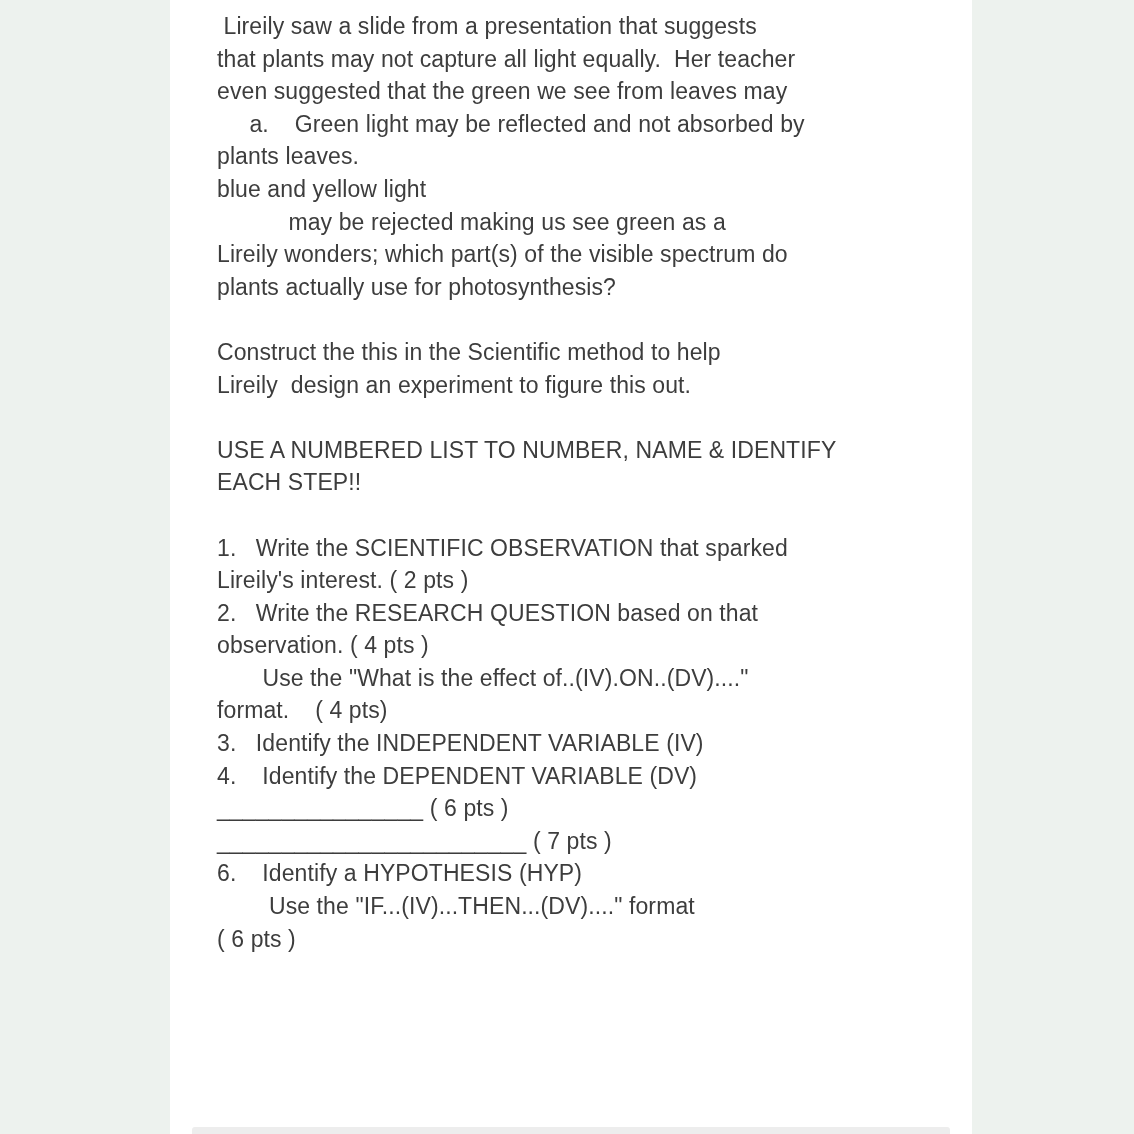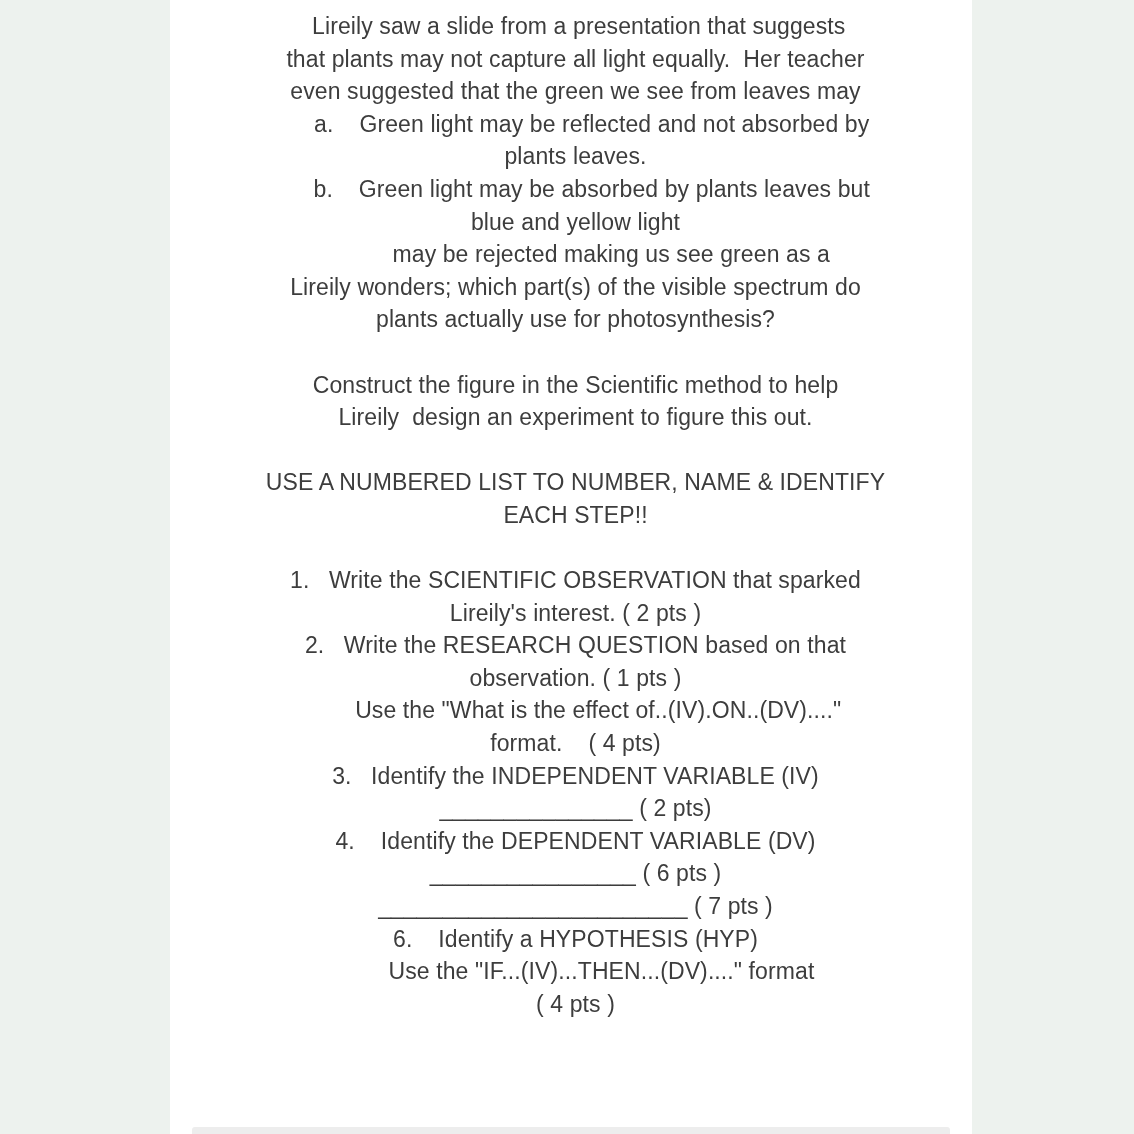--- a/index.html
+++ b/index.html
@@ -41,48 +41,46 @@
     left: 22px;
     right: 22px;
     height: 7px;
     background: #ededed;
     border-radius: 3px 3px 0 0;
   }
 </style>
 </head>
 <body style="background: rgb(237, 242, 238);">
 
-<div class="card" style="background: rgb(255, 255, 255); text-align: center;">
+<div class="card" style="background: rgb(255, 255, 255);">
   <div class="doc" id="doc" style="color: rgb(61, 61, 61);">
       <div class="line"> Lireily saw a slide from a presentation that suggests</div>
       <div class="line">that plants may not capture all light equally.  Her teacher</div>
       <div class="line">even suggested that the green we see from leaves may</div>
       <div class="line">     a.    Green light may be reflected and not absorbed by</div>
       <div class="line">plants leaves.</div>
-      <div class="line">     b.    Green light may be absorbed by plants leaves but</div>
       <div class="line">blue and yellow light</div>
       <div class="line">           may be rejected making us see green as a</div>
       <div class="line">Lireily wonders; which part(s) of the visible spectrum do</div>
       <div class="line">plants actually use for photosynthesis?</div>
       <div class="line"></div>
-      <div class="line">Construct the figure in the Scientific method to help</div>
+      <div class="line">Construct the this in the Scientific method to help</div>
       <div class="line">Lireily  design an experiment to figure this out.</div>
       <div class="line"></div>
       <div class="line">USE A NUMBERED LIST TO NUMBER, NAME &amp; IDENTIFY</div>
       <div class="line">EACH STEP!!</div>
       <div class="line"></div>
       <div class="line">1.   Write the SCIENTIFIC OBSERVATION that sparked</div>
       <div class="line">Lireily's interest. ( 2 pts )</div>
       <div class="line">2.   Write the RESEARCH QUESTION based on that</div>
-      <div class="line">observation. ( 1 pts )</div>
+      <div class="line">observation. ( 4 pts )</div>
       <div class="line">       Use the "What is the effect of..(IV).ON..(DV)...."</div>
       <div class="line">format.    ( 4 pts)</div>
       <div class="line">3.   Identify the INDEPENDENT VARIABLE (IV)</div>
-      <div class="line">_______________ ( 2 pts)</div>
       <div class="line">4.    Identify the DEPENDENT VARIABLE (DV)</div>
       <div class="line">________________ ( 6 pts )</div>
       <div class="line">________________________ ( 7 pts )</div>
       <div class="line">6.    Identify a HYPOTHESIS (HYP)</div>
       <div class="line">        Use the "IF...(IV)...THEN...(DV)...." format</div>
-      <div class="line">( 4 pts )</div>
+      <div class="line">( 6 pts )</div>
     </div>
   <div class="bottom-strip"></div>
 </div>
 
 </body></html>

